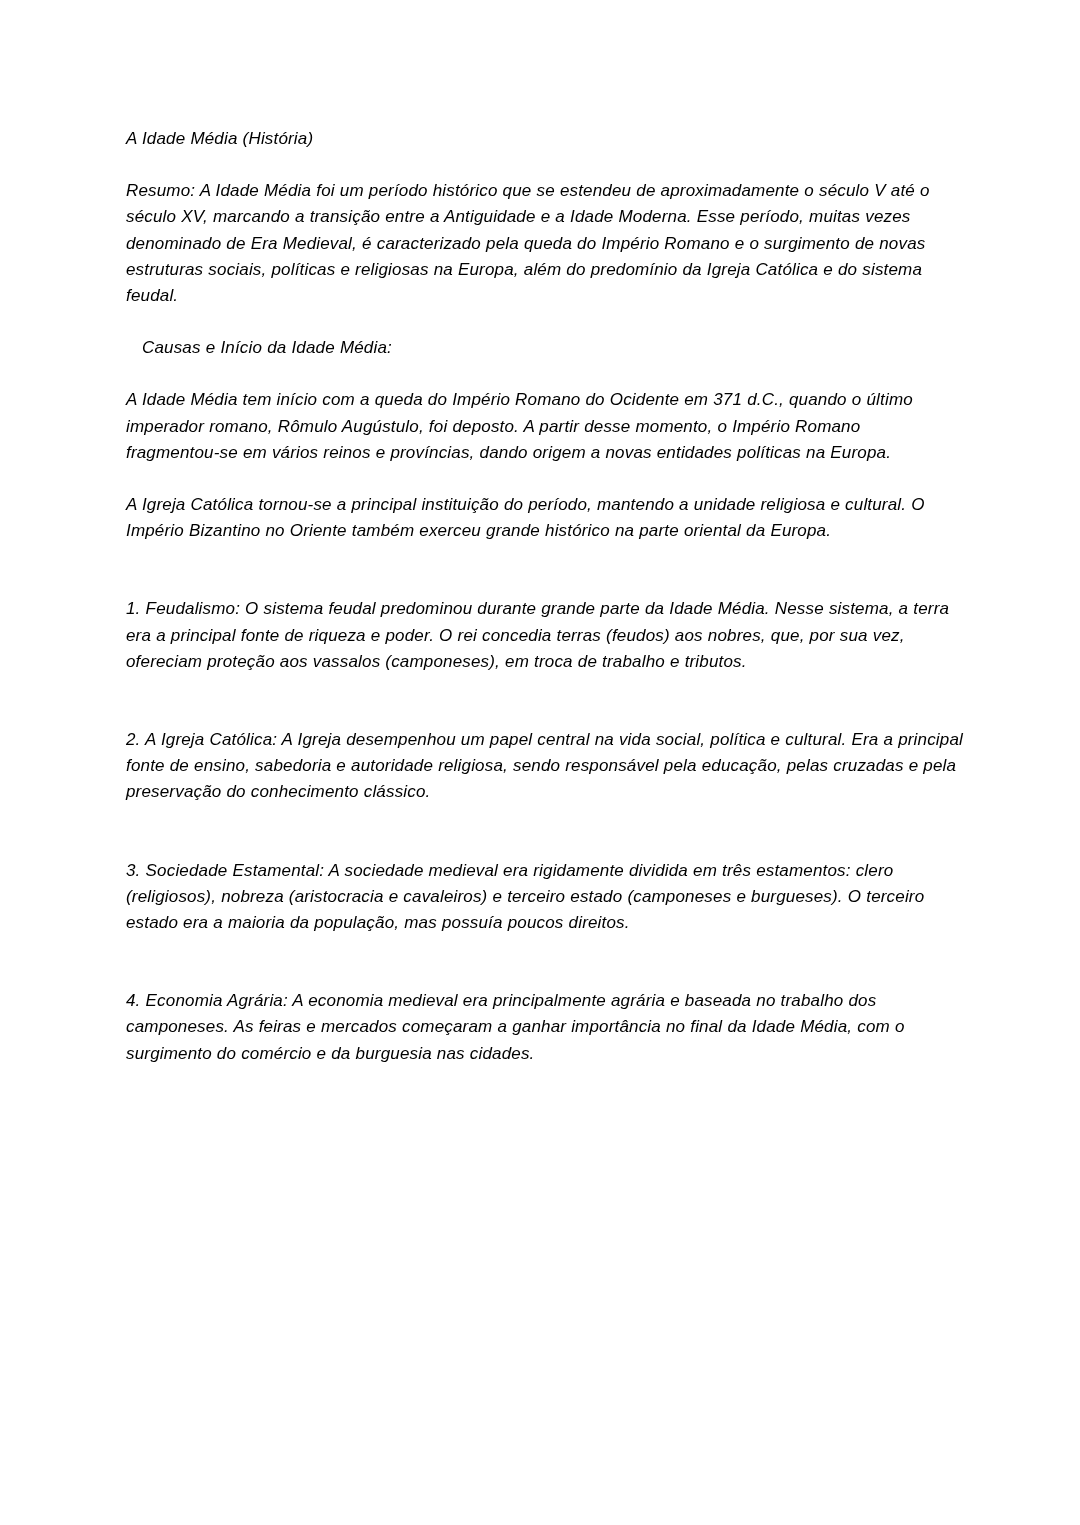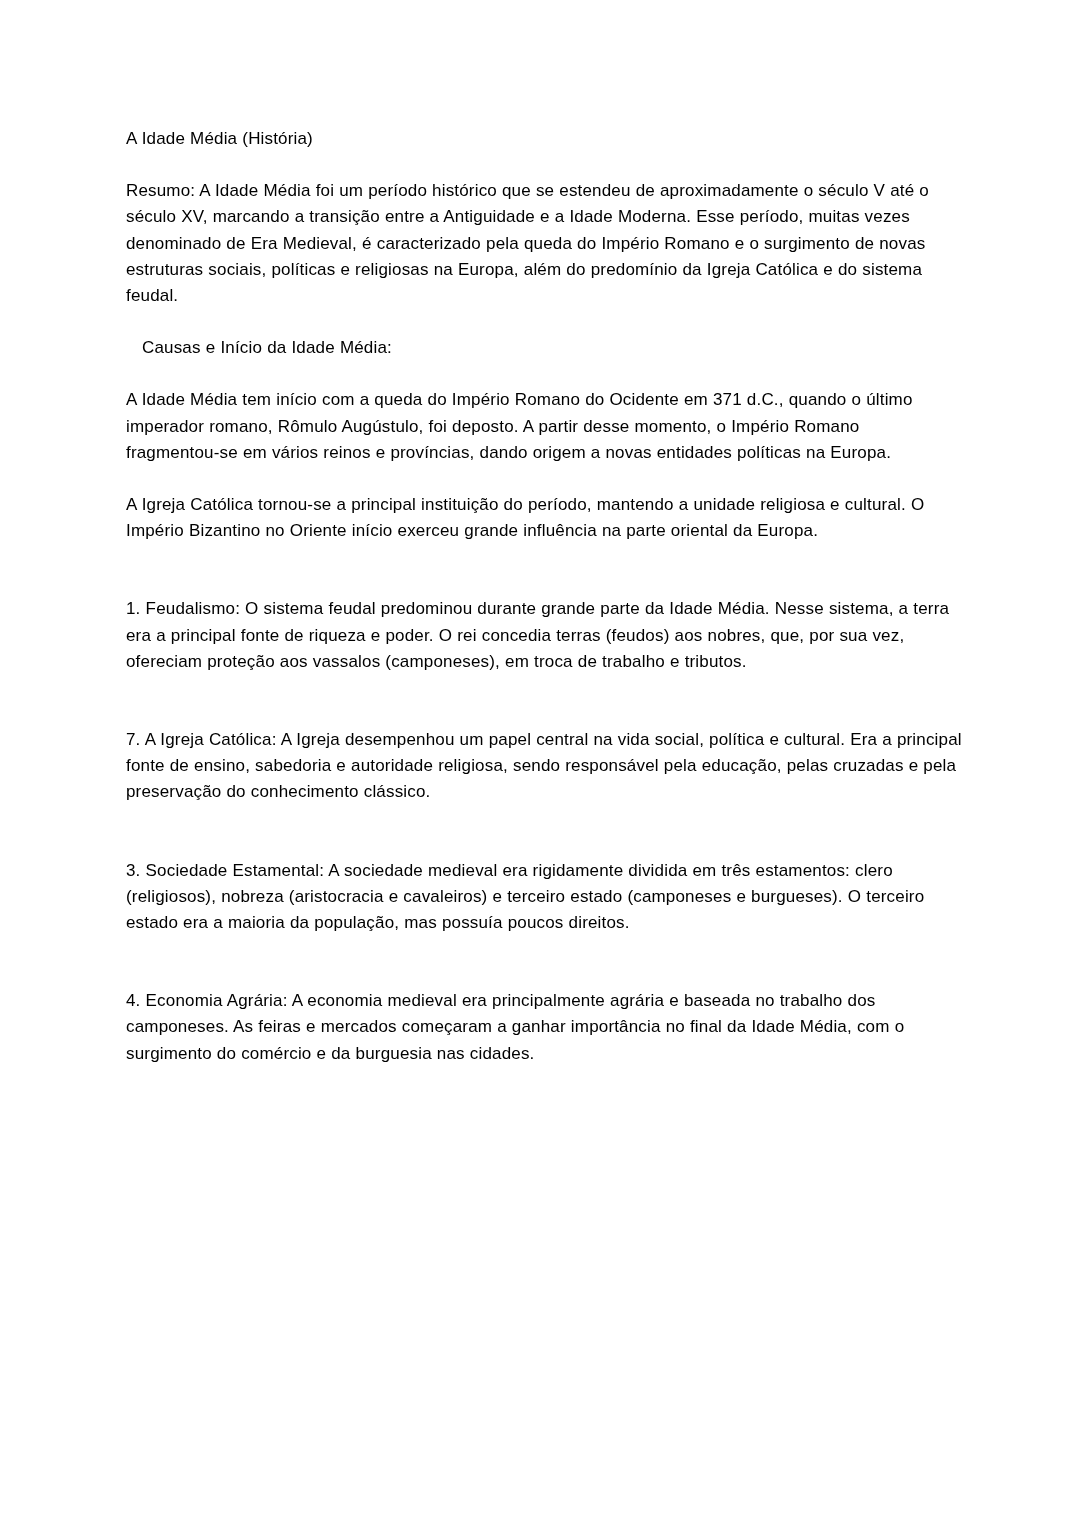--- a/index.html
+++ b/index.html
@@ -16,20 +16,21 @@
     color: #000000;
     -webkit-font-smoothing: antialiased;
   }
 
   .page {
     box-sizing: border-box;
     width: 1080px;
     min-height: 1525px;
     background: #ffffff;
     padding: 126px 130px 0 126px;
+    font-style: italic;
   }
 
   .doc-body {
     width: 826px;
   }
 
   
   .para {
     font-size: 17px;
     line-height: 26.2px;
@@ -77,32 +78,32 @@
     <div class="gap-1"></div>
 
     <p class="para heading">Causas e Início da Idade Média:</p>
 
     <div class="gap-1"></div>
 
     <p class="para">A Idade Média tem início com a queda do Império Romano do Ocidente em 371 d.C., quando o último imperador romano, Rômulo Augústulo, foi deposto. A partir desse momento, o Império Romano fragmentou-se em vários reinos e províncias, dando origem a novas entidades políticas na Europa.</p>
 
     <div class="gap-1"></div>
 
-    <p class="para">A Igreja Católica tornou-se a principal instituição do período, mantendo a unidade religiosa e cultural. O Império Bizantino no Oriente início exerceu grande influência na parte oriental da Europa.</p>
+    <p class="para">A Igreja Católica tornou-se a principal instituição do período, mantendo a unidade religiosa e cultural. O Império Bizantino no Oriente também exerceu grande histórico na parte oriental da Europa.</p>
 
     <div class="gap-1"></div>
 
 
     <div class="gap-1"></div>
 
     <p class="para numbered">1. Feudalismo: O sistema feudal predominou durante grande parte da Idade Média. Nesse sistema, a terra era a principal fonte de riqueza e poder. O rei concedia terras (feudos) aos nobres, que, por sua vez, ofereciam proteção aos vassalos (camponeses), em troca de trabalho e tributos.</p>
 
     <div class="gap-2"></div>
 
-    <p class="para numbered">7. A Igreja Católica: A Igreja desempenhou um papel central na vida social, política e cultural. Era a principal fonte de ensino, sabedoria e autoridade religiosa, sendo responsável pela educação, pelas cruzadas e pela preservação do conhecimento clássico.</p>
+    <p class="para numbered">2. A Igreja Católica: A Igreja desempenhou um papel central na vida social, política e cultural. Era a principal fonte de ensino, sabedoria e autoridade religiosa, sendo responsável pela educação, pelas cruzadas e pela preservação do conhecimento clássico.</p>
 
     <div class="gap-2"></div>
 
     <p class="para numbered">3. Sociedade Estamental: A sociedade medieval era rigidamente dividida em três estamentos: clero (religiosos), nobreza (aristocracia e cavaleiros) e terceiro estado (camponeses e burgueses). O terceiro estado era a maioria da população, mas possuía poucos direitos.</p>
 
     <div class="gap-2"></div>
 
     <p class="para numbered">4. Economia Agrária: A economia medieval era principalmente agrária e baseada no trabalho dos camponeses. As feiras e mercados começaram a ganhar importância no final da Idade Média, com o surgimento do comércio e da burguesia nas cidades.</p>
 
     <div class="gap-3"></div>

